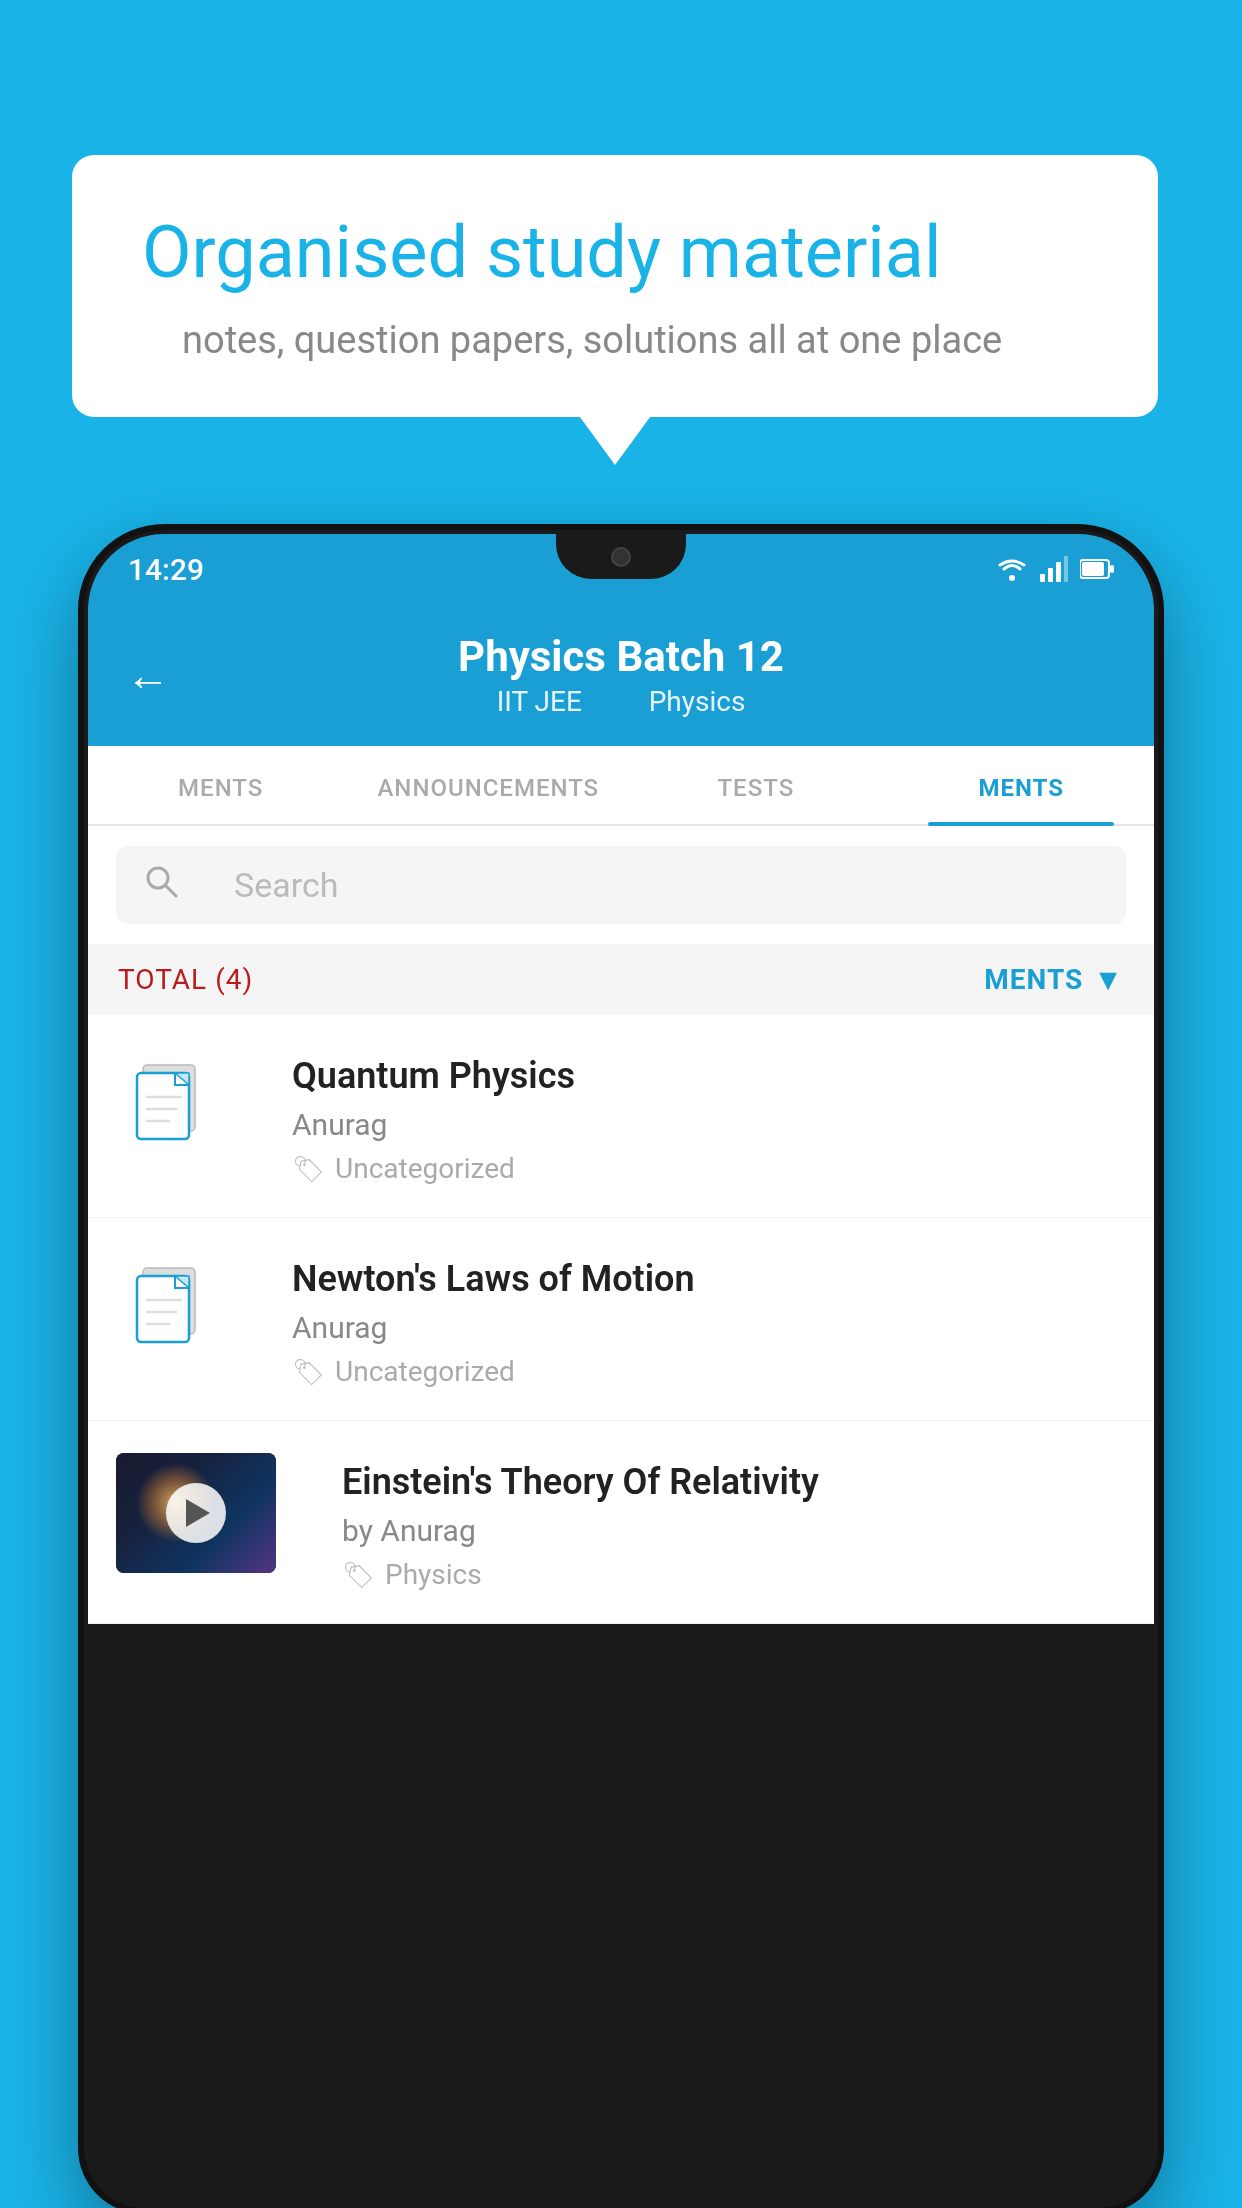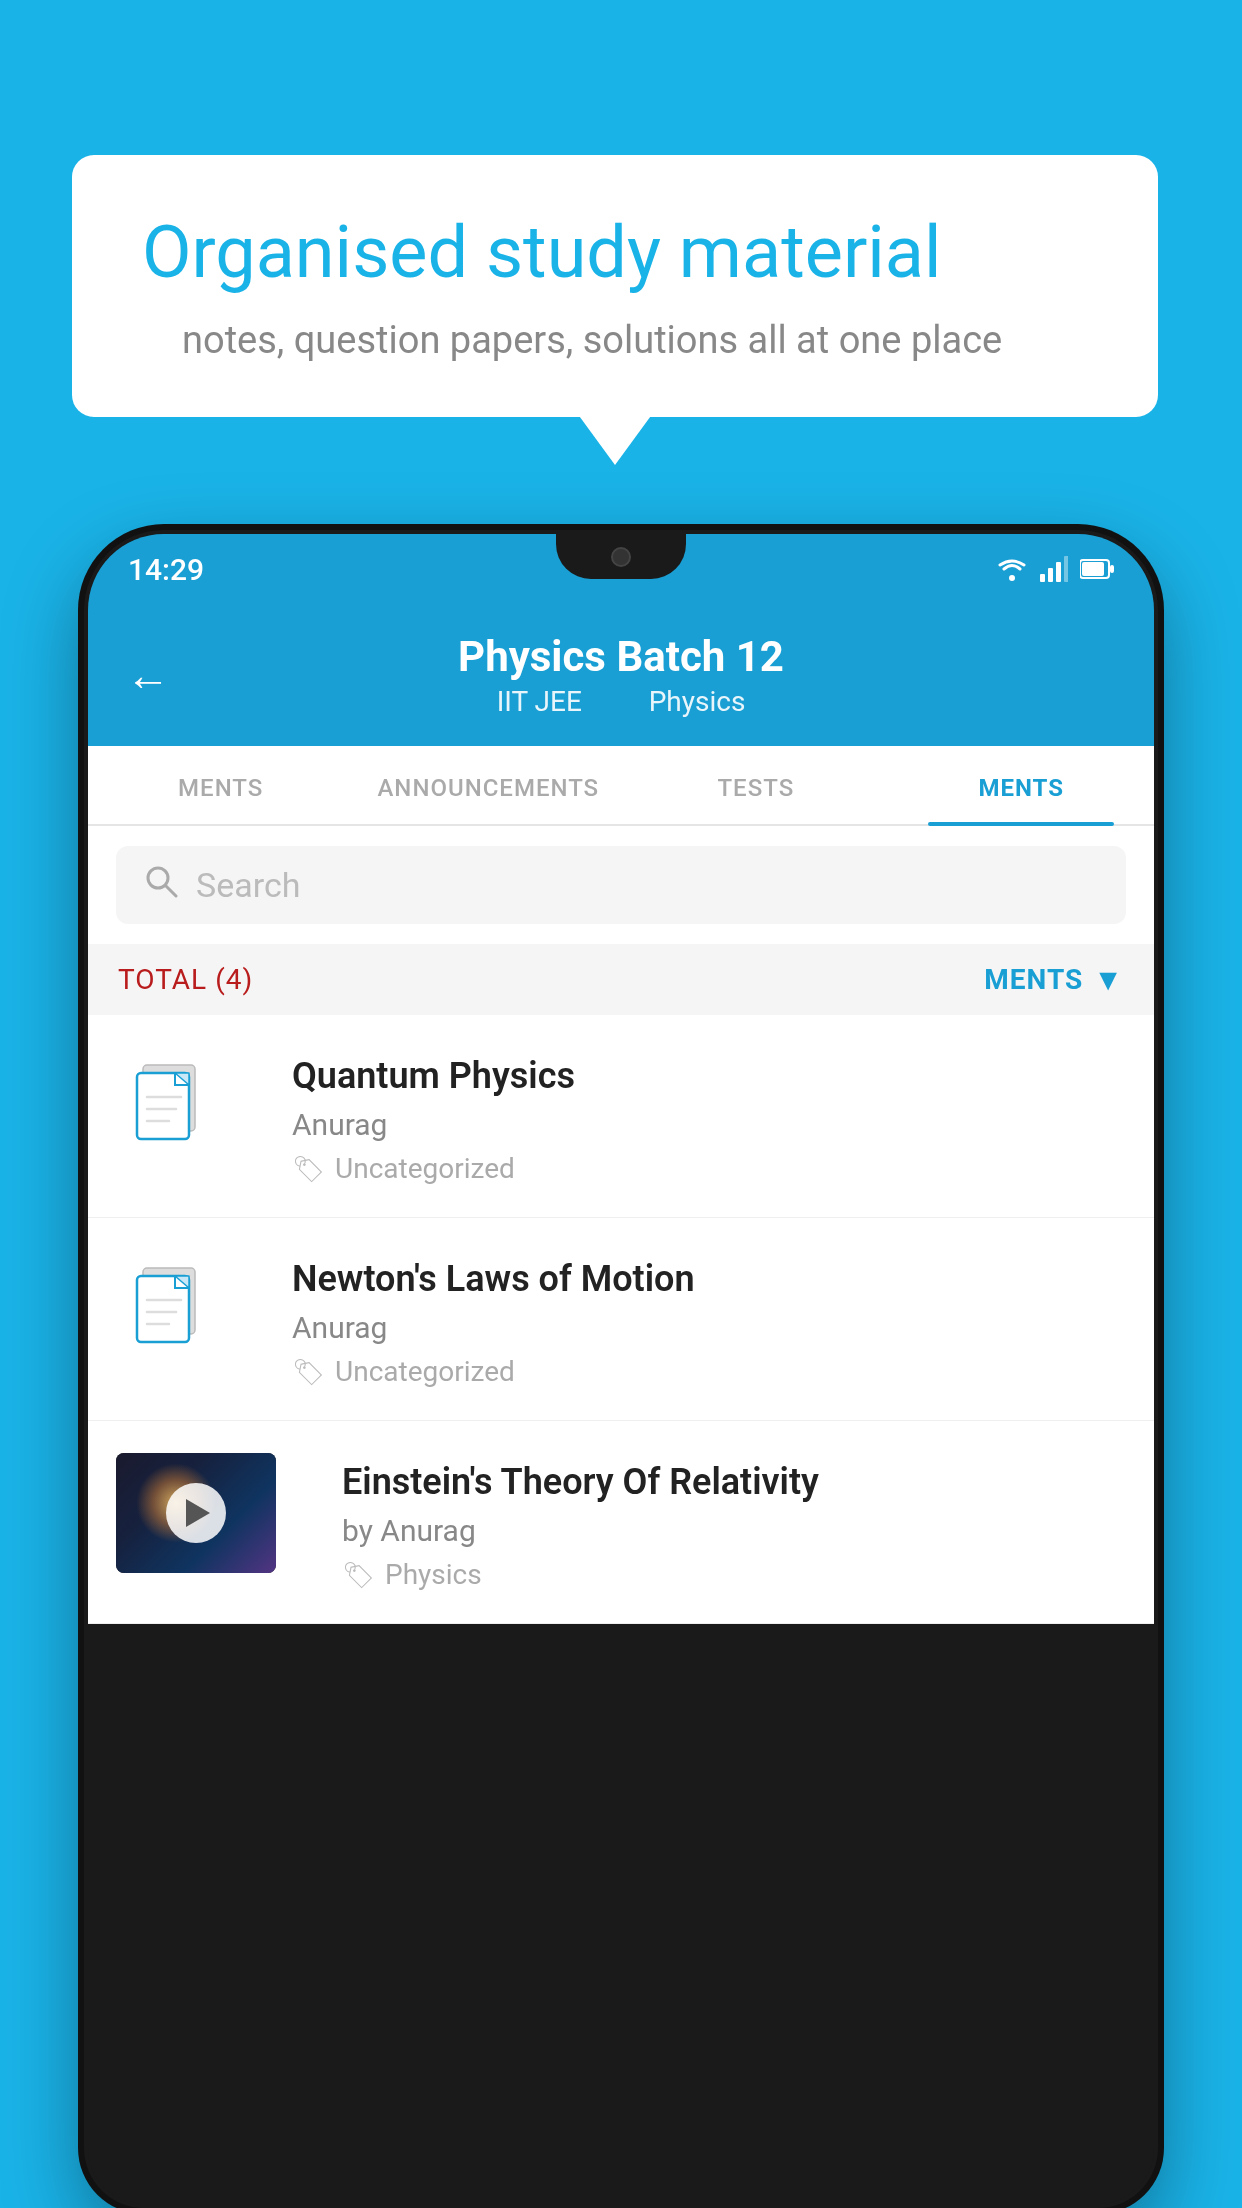--- a/index.html
+++ b/index.html
@@ -208,20 +208,21 @@
     }
 
     .search-icon-wrap {
       color: #aaa;
       font-size: 34px;
     }
 
     .search-text {
       font-size: 34px;
       color: #bbb;
+      margin-left: 38px;
     }
 
     
     .filter-bar {
       background: #f5f5f5;
       display: flex;
       align-items: center;
       justify-content: space-between;
       padding: 18px 30px;
     }

